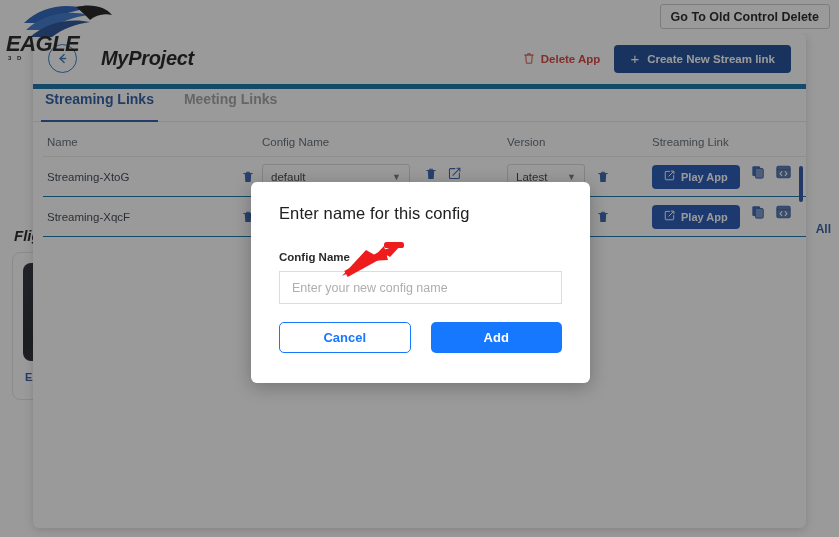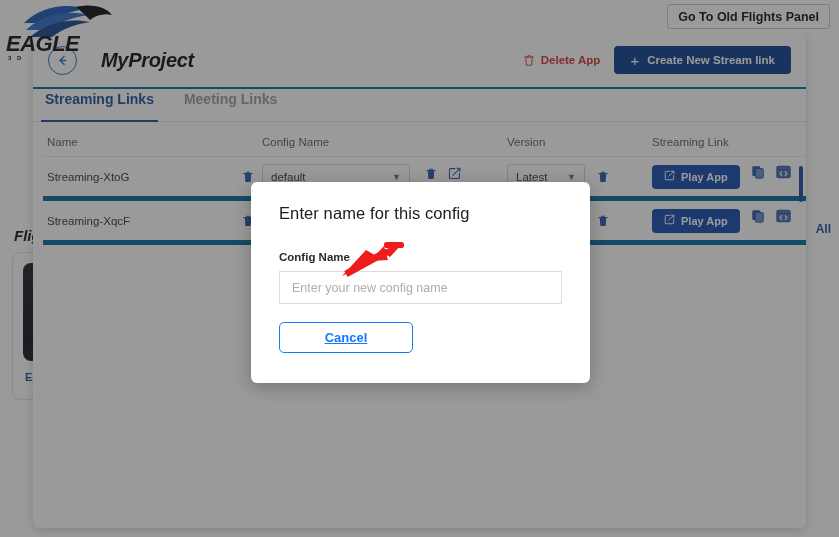--- a/index.html
+++ b/index.html
@@ -67,21 +67,21 @@
   
   .panel {
     position: absolute; left: 33px; top: 33px;
     width: 773px; height: 495px;
     background: #ffffff; border-radius: 6px;
     box-shadow: 0 2px 10px rgba(0,0,0,.18);
     z-index: 3; overflow: hidden;
   }
   .panel-header {
     position: relative; height: 56px;
-    border-bottom: 2px solid #0369a1;
+    border-bottom: 5px solid #0369a1;
     display: flex; align-items: center; padding: 0 15px;
   }
   .back-btn {
     width: 29px; height: 29px; border-radius: 50%;
     border: 1.6px solid #1f6fbe; color: #1f6fbe;
     display: flex; align-items: center; justify-content: center;
     font-size: 14px; cursor: pointer; background: #fff; flex: 0 0 auto;
   }
   .project-title {
     margin-left: 24px;
@@ -121,21 +121,21 @@
 
   
   .table-wrap { position: relative; padding: 8px 10px 0 10px; }
   .tbl { width: 100%; border-collapse: collapse; table-layout: fixed; }
   .tbl th {
     text-align: left; font-size: 11.5px; font-weight: normal;
     color: #55606b; padding: 6px 4px 8px 4px;
     border-bottom: 1px solid #e9e9e9;
   }
   .tbl td {
-    padding: 7px 4px; border-bottom: 5px solid #0369a1;
+    padding: 7px 4px; border-bottom: 1px solid #0369a1;
     font-size: 11.5px; color: #2e3640; vertical-align: middle;
   }
   .col-name { width: 215px; }
   .col-config { width: 245px; }
   .col-version { width: 145px; }
   .col-link { width: 160px; }
 
   .name-cell { display: flex; align-items: center; }
   .name-cell .txt { flex: 1; }
   .icon-btn { cursor: pointer; display: inline-flex; align-items: center; }
@@ -188,21 +188,20 @@
     font-family: "Liberation Sans", sans-serif;
     outline: none; background: #fff;
   }
   .field-input::placeholder { color: #aeaeae; }
   .dialog-actions { margin-top: 18px; display: flex; gap: 20px; }
   .btn-cancel {
     width: 134px; height: 31px; border-radius: 5px;
     border: 1.4px solid #1677ff; background: #fff; color: #1677ff;
     font-size: 13px; font-weight: bold; cursor: pointer;
     font-family: "Liberation Sans", sans-serif;
-    text-decoration: underline;
   }
   .btn-add {
     width: 134px; height: 31px; border-radius: 5px;
     border: none; background: #1677ff; color: #fff;
     font-size: 13px; font-weight: bold; cursor: pointer;
     font-family: "Liberation Sans", sans-serif;
   }
 
   
   .annot-arrow {
@@ -226,21 +225,21 @@
     <div class="logo-wrap">
       <svg width="110" height="52" viewBox="0 0 110 52">
         <path d="M8 22 C26 4, 52 2, 70 8 C56 10, 42 14, 30 22 Z" fill="#1a57b5"></path>
         <path d="M10 29 C28 12, 54 9, 72 14 C58 16, 44 21, 32 29 Z" fill="#2f6fc9"></path>
         <path d="M14 36 C32 20, 56 17, 74 21 C60 23, 46 28, 36 36 Z" fill="#17448f"></path>
         <path d="M60 6 C76 2, 90 6, 96 14 C88 12, 80 14, 74 19 C68 13, 64 9, 60 6 Z" fill="#0d0d0d"></path>
       </svg>
     </div>
     <div class="brand-text">EAGLE</div>
     <div class="brand-sub">3 D</div>
-    <div class="old-panel-btn">Go To Old Flights Panel</div>
+    <div class="old-panel-btn">Go To Old Control Delete</div>
   </div>
 
   <div class="panel">
 
     <div class="panel-header">
       <div class="back-btn">
         <svg width="13" height="13" viewBox="0 0 16 16">
           <path d="M10 3 L5 8 L10 13" fill="none" stroke="#1f6fbe" stroke-width="1.6" stroke-linecap="round" stroke-linejoin="round"></path>
           <path d="M5 8 H12" fill="none" stroke="#1f6fbe" stroke-width="1.6" stroke-linecap="round"></path>
         </svg>
@@ -440,20 +439,21 @@
   </div>
 
   <div class="overlay"></div>
 
   <div class="dialog">
     <div class="dialog-title">Enter name for this config</div>
     <div class="field-label">Config Name</div>
     <input class="field-input" type="text" placeholder="Enter your new config name" style="">
     <div class="dialog-actions">
       <button class="btn-cancel">Cancel</button>
+      <button class="btn-add">Add</button>
     </div>
   </div>
 
   <svg class="annot-arrow" viewBox="0 0 70 42">
     <path d="M62 6 L40 13 L50 19 Z" fill="#ee1c1c"></path>
     <path d="M46 14 L6 36" stroke="#ee1c1c" stroke-width="7" stroke-linecap="butt"></path>
     <path d="M44 8 L30 23 L48 22 Z" fill="#ee1c1c"></path>
     <path d="M2 38 L26 12 L40 20 Z" fill="#ee1c1c"></path>
     <rect x="44" y="4" width="20" height="6" rx="2.6" fill="#ee1c1c"></rect>
   </svg>

